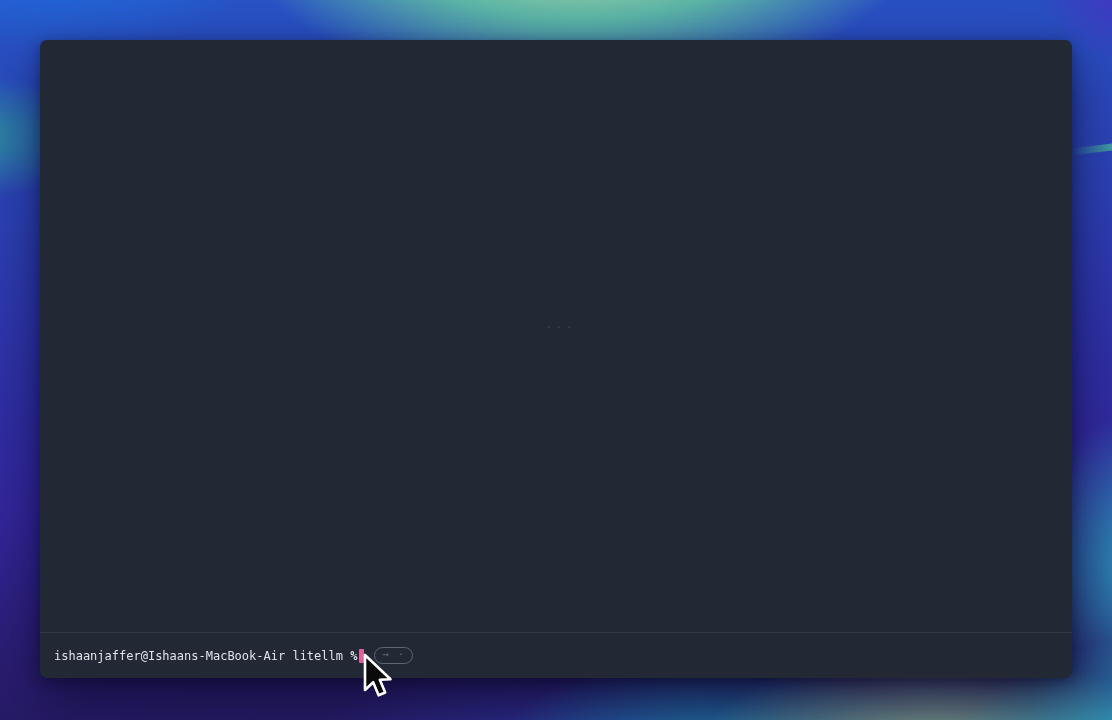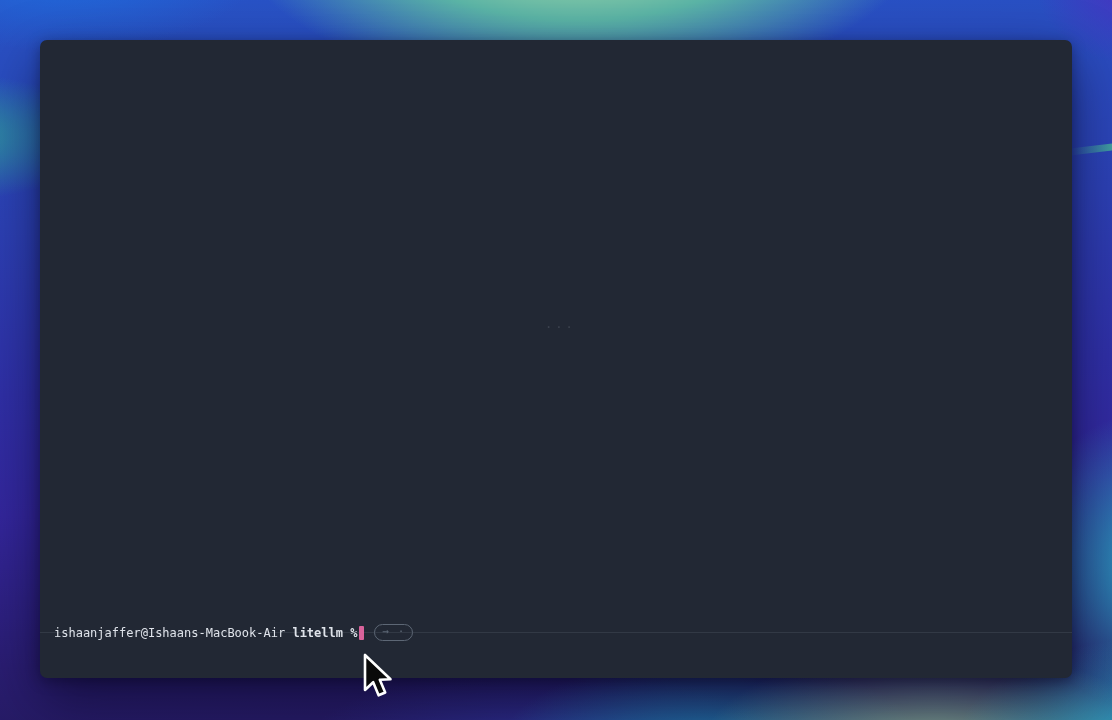--- a/index.html
+++ b/index.html
@@ -75,33 +75,33 @@
     left: 0;
     top: 592px;
     width: 100%;
     height: 1px;
     background: rgba(220, 228, 240, 0.09);
   }
 
   .command-bar {
     position: absolute;
     left: 0;
-    top: 570px;
+    top: 593px;
     width: 100%;
     height: 45px;
     display: flex;
     align-items: center;
     padding-left: 14px;
     box-sizing: border-box;
     font-size: 12px;
     white-space: pre;
   }
 
   .prompt-user-host { color: var(--prompt-color, #dfe3ea); }
-  .prompt-directory { color: var(--prompt-color, #dfe3ea); font-weight: bold; }
+  .prompt-directory { color: var(--prompt-color, #dfe3ea); font-weight: normal; }
   .prompt-symbol    { color: var(--prompt-color, #dfe3ea); font-weight: bold; }
 
   .text-cursor {
     display: inline-block;
     width: 5px;
     height: 14px;
     margin: 0 1px 0 2px;
     vertical-align: text-bottom;
     background: var(--cursor-color, #d9639b);
     border-radius: 1px;

